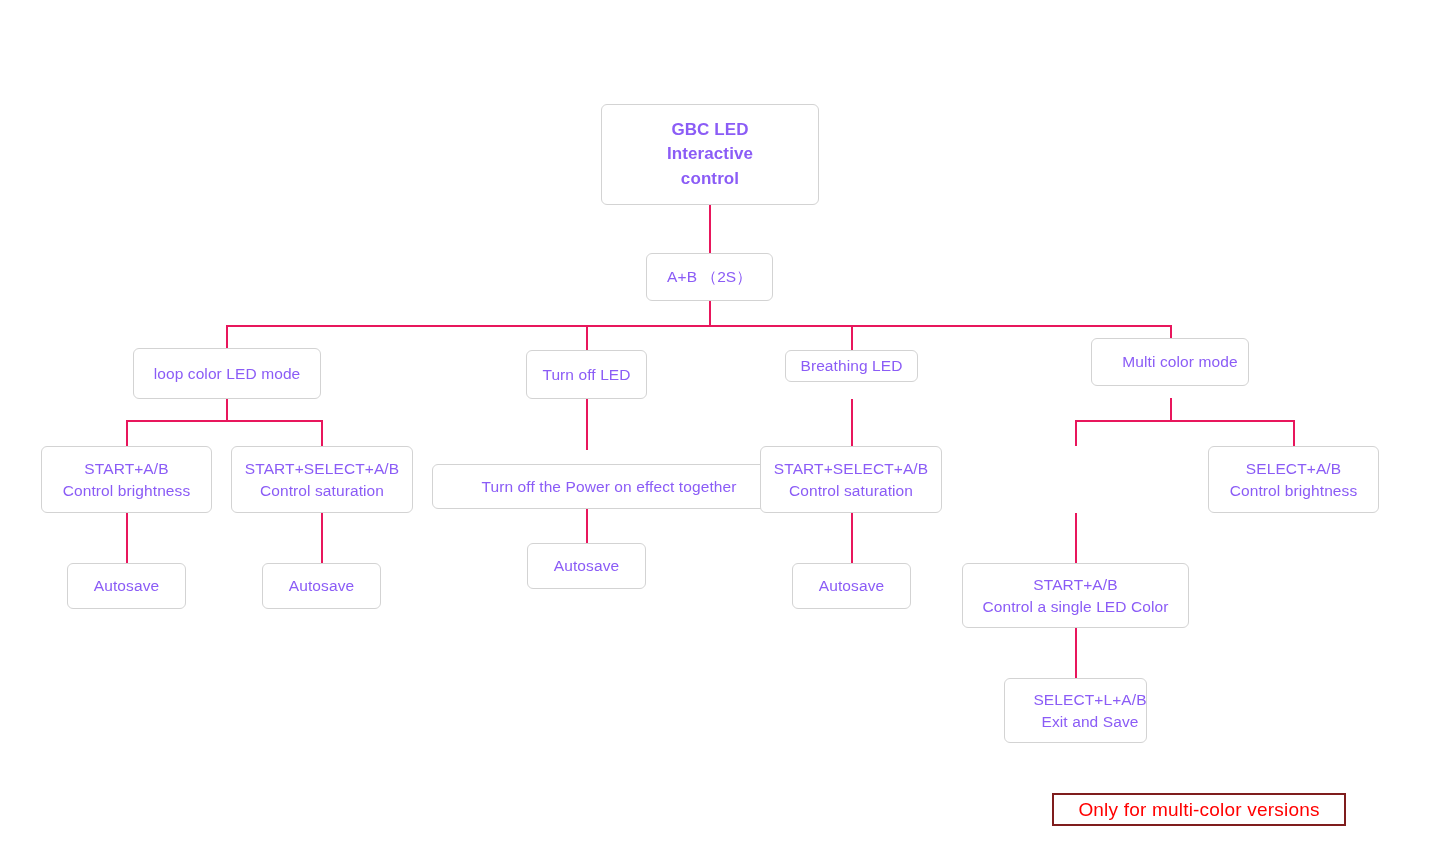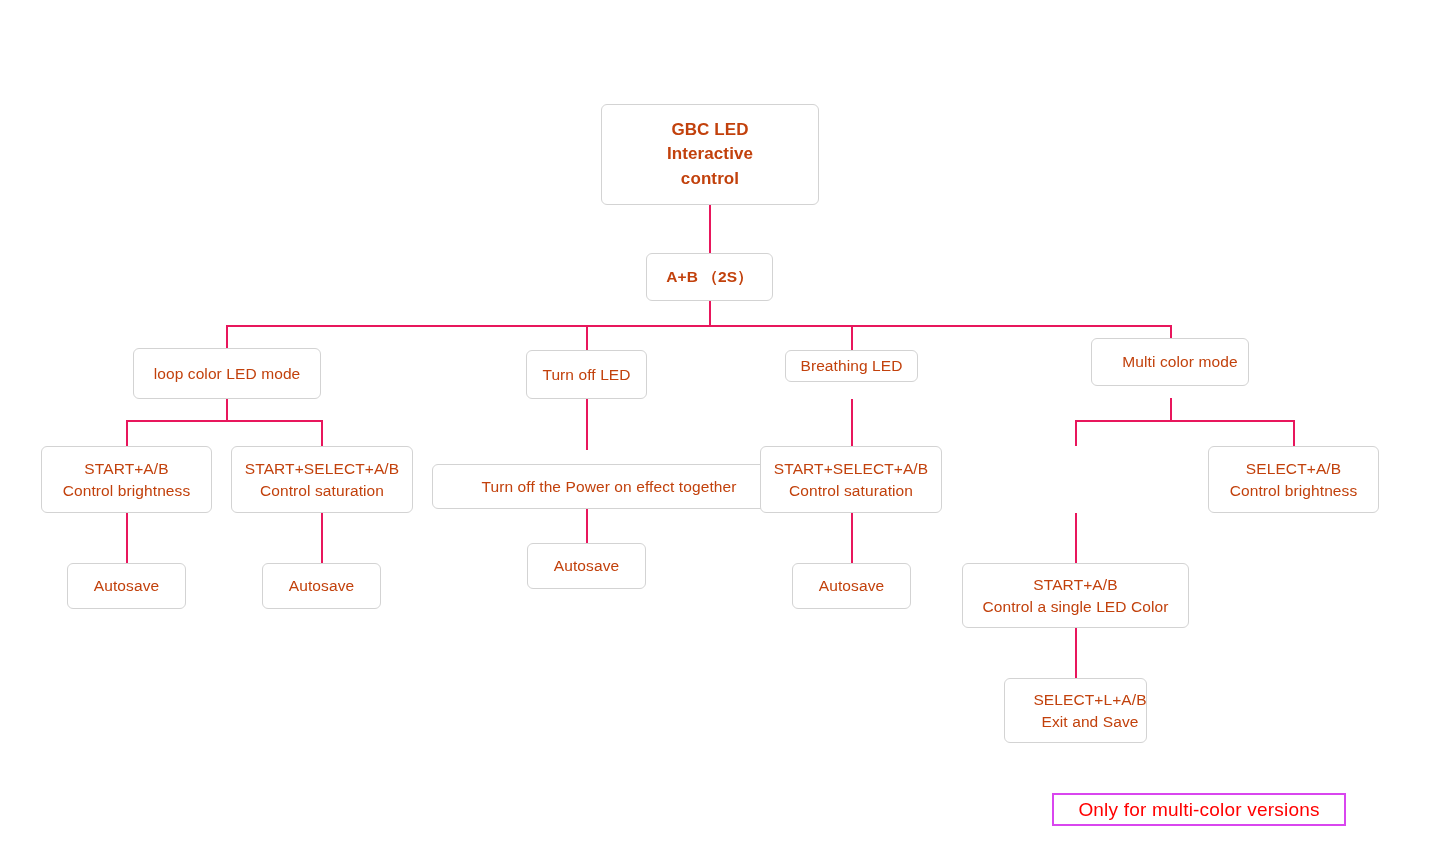--- a/index.html
+++ b/index.html
@@ -28,41 +28,41 @@
   .node {
     position: absolute;
     box-sizing: border-box;
     background: #ffffff;
     border: 1px solid #d3d3d3;
     border-radius: 6px;
     display: flex;
     align-items: center;
     justify-content: center;
     text-align: center;
-    color: #c2410c;
+    color: #8b5cf6;
     font-size: 15.5px;
     line-height: 1.42;
     letter-spacing: .1px;
     z-index: 2;
   }
   .node .lines {
     white-space: pre-line;
     padding: 0 8px;
   }
   .node.root {
     font-weight: bold;
     font-size: 17px;
     line-height: 1.45;
   }
 
   
   .annotation {
     position: absolute;
     box-sizing: border-box;
-    border: 2px solid #d946ef;
+    border: 2px solid #7f1d1d;
     color: #ff0000;
     background: #ffffff;
     font-size: 19px;
     display: flex;
     align-items: center;
     justify-content: center;
     letter-spacing: .2px;
     z-index: 3;
   }
 </style>
@@ -102,21 +102,21 @@
 
   <div class="conn conn-v" style="left:1075px; top:513px; height:50px;"></div>
   <div class="conn conn-v" style="left:1075px; top:628px; height:50px;"></div>
 
   <div class="node root" style="left:601px; top:104px; width:218px; height:101px;">
     <span class="lines">GBC LED
 Interactive
 control</span>
   </div>
 
-  <div class="node" style="left:646px; top:253px; width:127px; height:48px;font-weight:bold;">
+  <div class="node" style="left:646px; top:253px; width:127px; height:48px;">
     <span class="lines">A+B （2S）</span>
   </div>
 
   <div class="node" style="left:133px; top:348px; width:188px; height:51px;">
     <span class="lines">loop color LED mode</span>
   </div>
 
   <div class="node" style="left:526px; top:350px; width:121px; height:49px;">
     <span class="lines">Turn off LED</span>
   </div>

